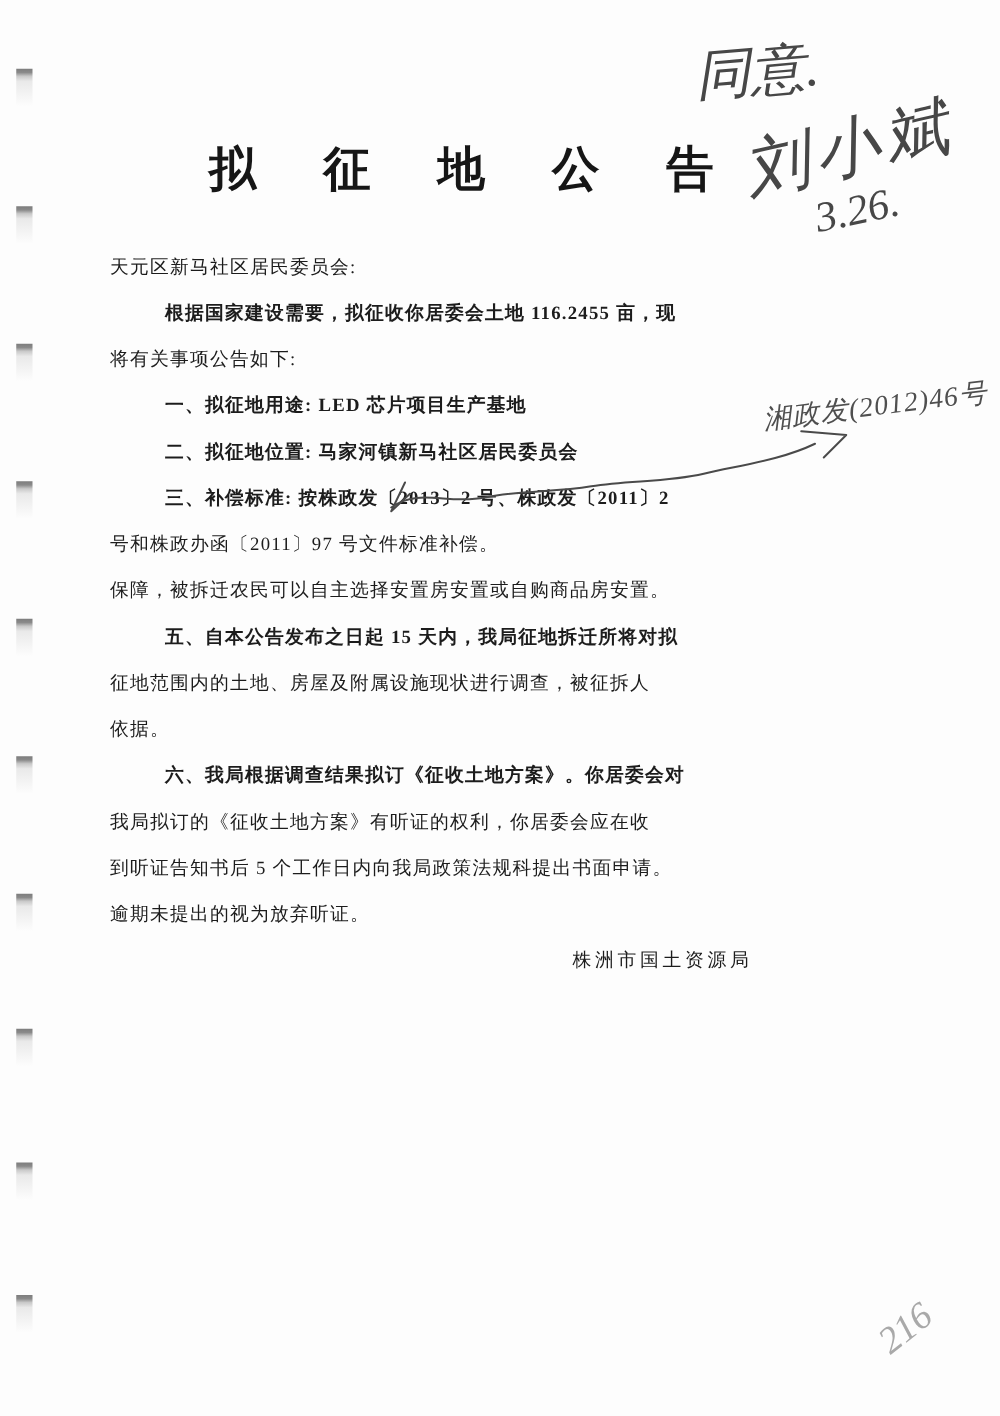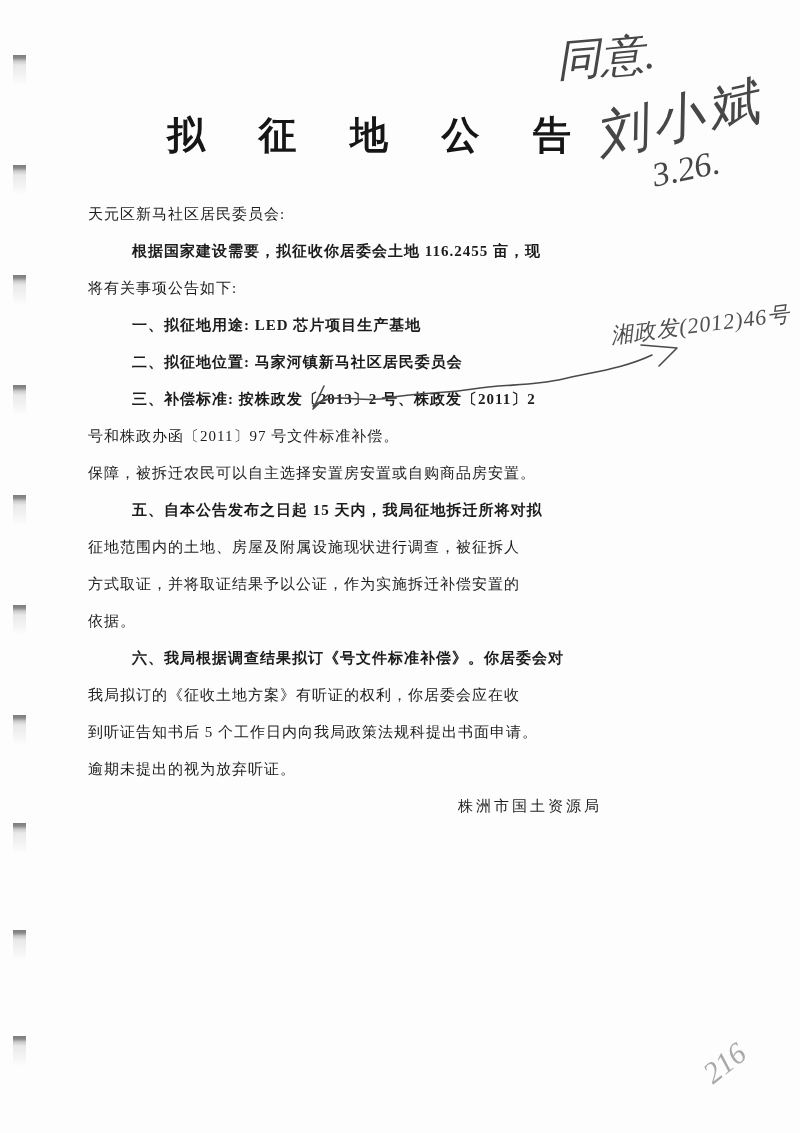--- a/index.html
+++ b/index.html
@@ -83,23 +83,22 @@
     <div class="line">天元区新马社区居民委员会:</div>
     <div class="line indent">根据国家建设需要，拟征收你居委会土地 116.2455 亩，现</div>
     <div class="line">将有关事项公告如下:</div>
     <div class="line indent">一、拟征地用途: LED 芯片项目生产基地</div>
     <div class="line indent">二、拟征地位置: 马家河镇新马社区居民委员会</div>
     <div class="line indent">三、补偿标准: 按株政发〔2013〕2 号、株政发〔2011〕2</div>
     <div class="line">号和株政办函〔2011〕97 号文件标准补偿。</div>
     <div class="line">保障，被拆迁农民可以自主选择安置房安置或自购商品房安置。</div>
     <div class="line indent">五、自本公告发布之日起 15 天内，我局征地拆迁所将对拟</div>
     <div class="line">征地范围内的土地、房屋及附属设施现状进行调查，被征拆人</div>
-    <div class="line">方式取证，并将取证结果予以公证，作为实施拆迁补偿安置的</div>
     <div class="line">依据。</div>
-    <div class="line indent">六、我局根据调查结果拟订《号文件标准补偿》。你居委会对</div>
+    <div class="line indent">六、我局根据调查结果拟订《征收土地方案》。你居委会对</div>
     <div class="line">我局拟订的《征收土地方案》有听证的权利，你居委会应在收</div>
     <div class="line">到听证告知书后 5 个工作日内向我局政策法规科提出书面申请。</div>
     <div class="line">逾期未提出的视为放弃听证。</div>
     <div class="line sig">株洲市国土资源局</div>
   </div>
 
   <div class="hand hand-approval">同意.</div>
   <div class="hand hand-signature">刘小斌</div>
   <div class="hand hand-date">3.26.</div>
   <div class="hand hand-docref">湘政发(2012)46号</div>

